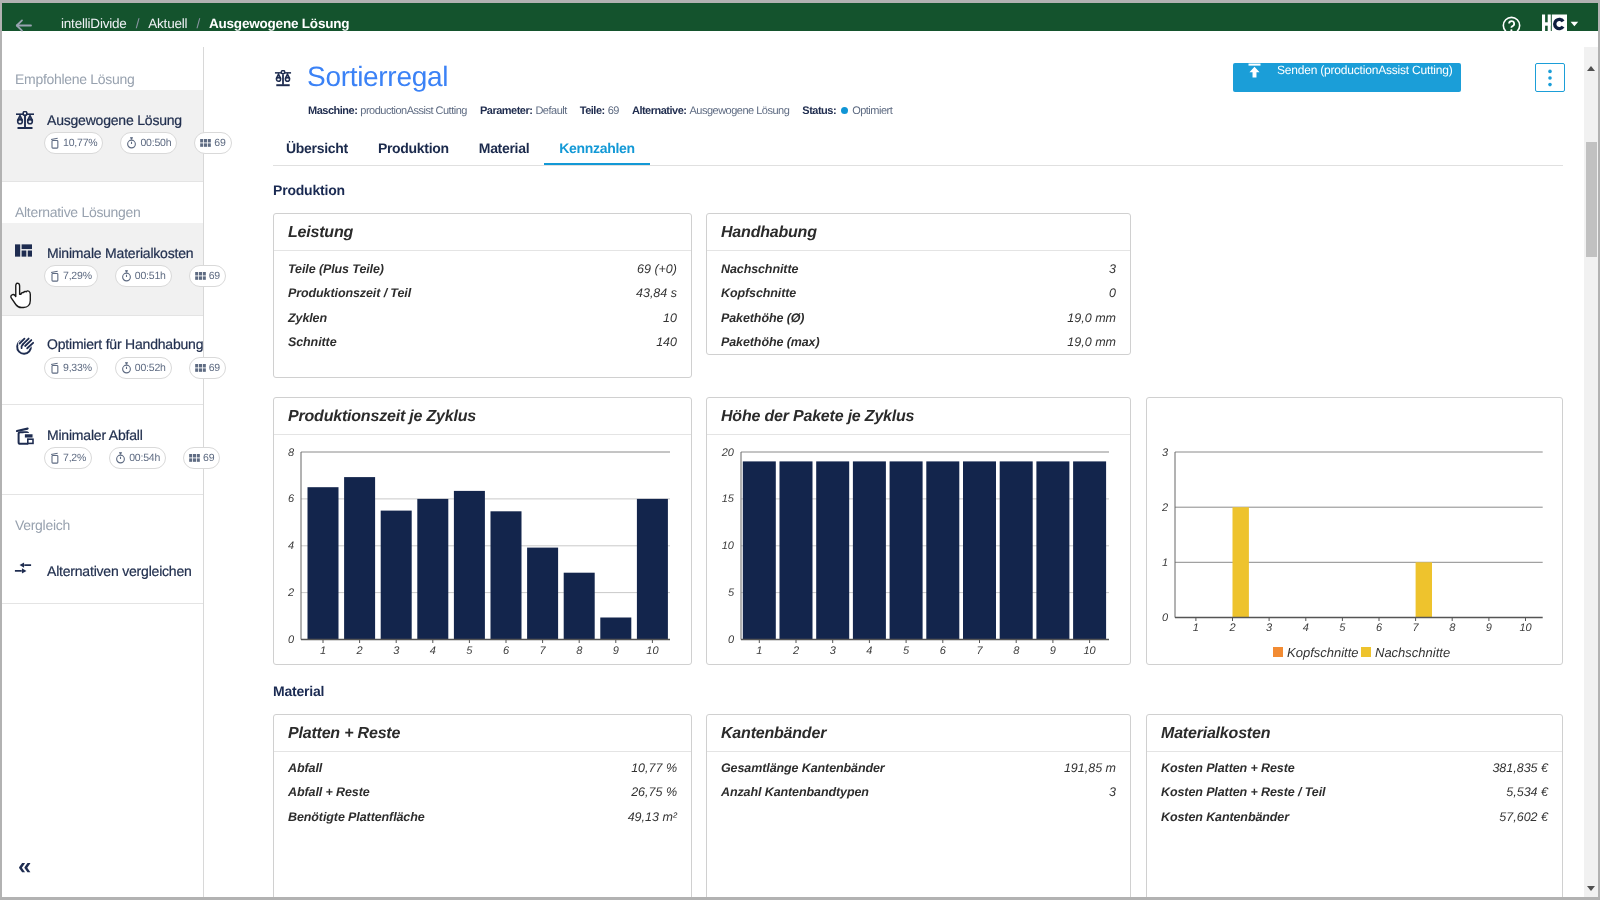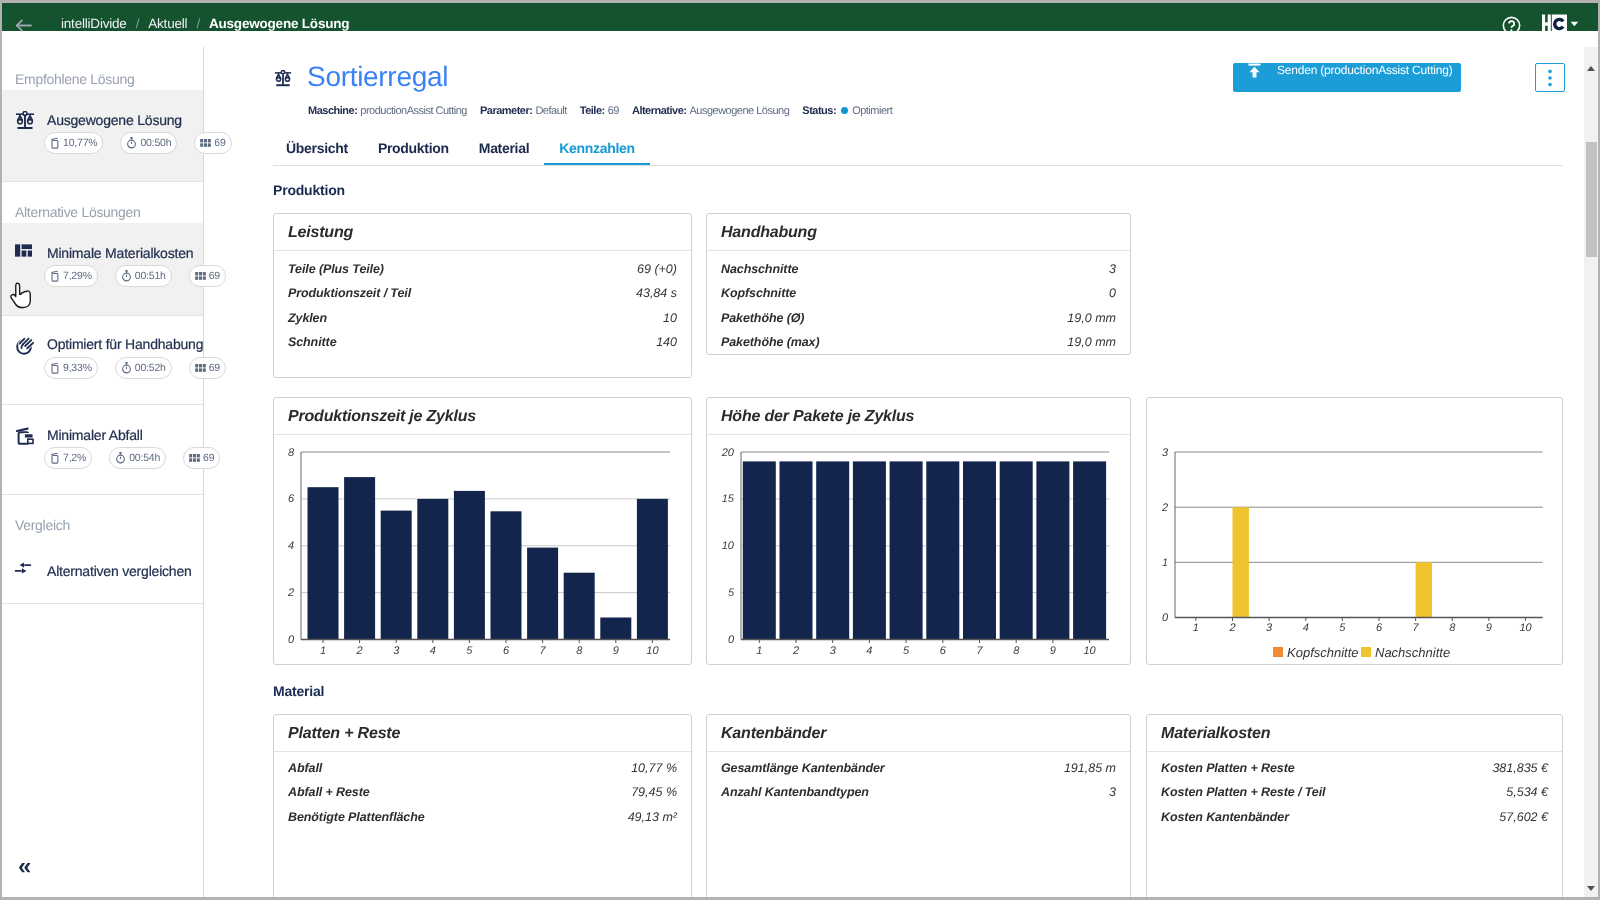--- a/index.html
+++ b/index.html
@@ -444,21 +444,21 @@
 
     <div class="card" style="left:20px; top:667px; width:419px; height:200px;">
       <div class="chead">Platten + Reste</div>
       <div class="rows" style="padding-top:4px;">
         <div class="crow">
             <b>Abfall</b>
             <span>10,77 %</span>
           </div>
         <div class="crow">
             <b>Abfall + Reste</b>
-            <span>79,45 %</span>
+            <span>26,75 %</span>
           </div>
         <div class="crow">
             <b>Benötigte Plattenfläche</b>
             <span>49,13 m²</span>
           </div>
       </div>
     </div>
     <div class="card" style="left:453px; top:667px; width:425px; height:200px;">
       <div class="chead">Kantenbänder</div>
       <div class="rows" style="padding-top:4px;">

